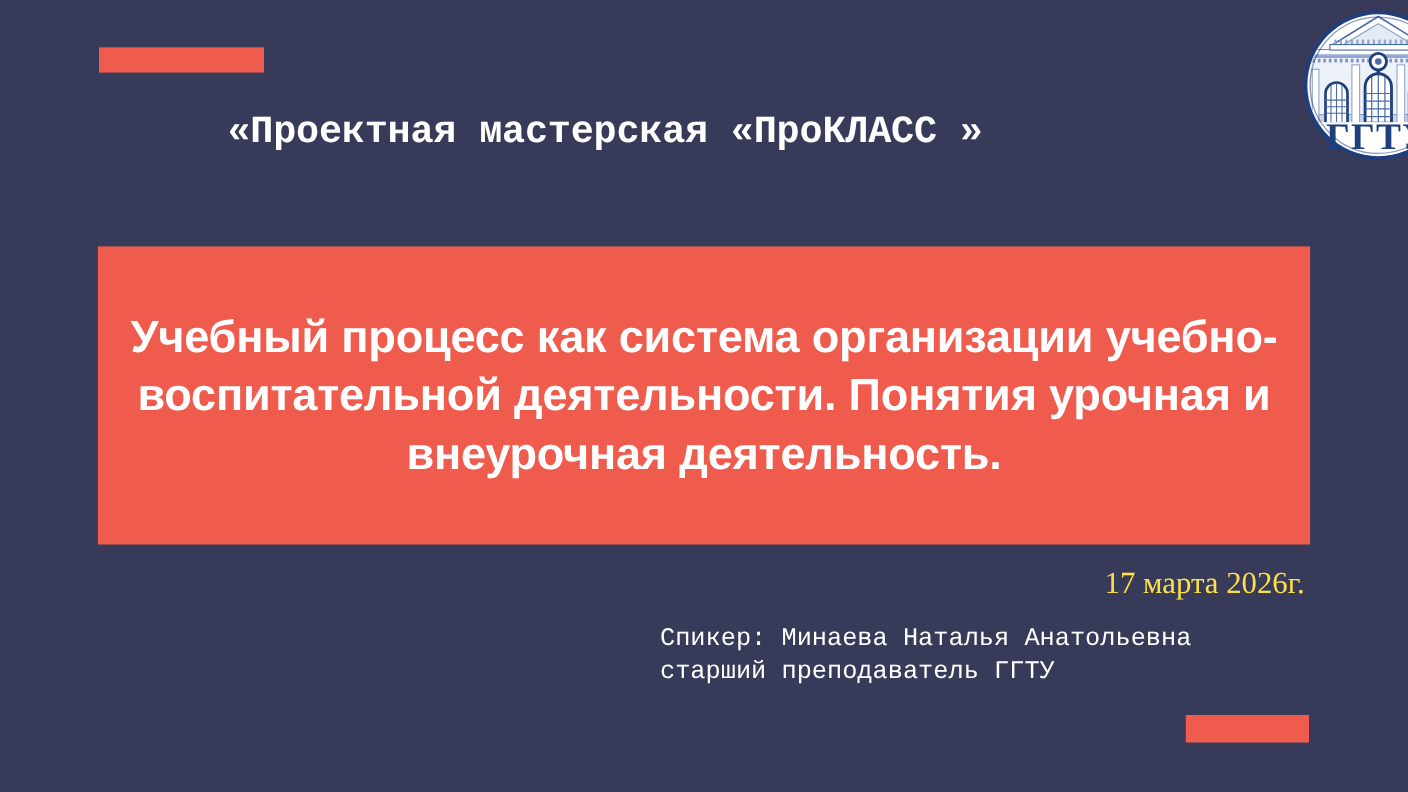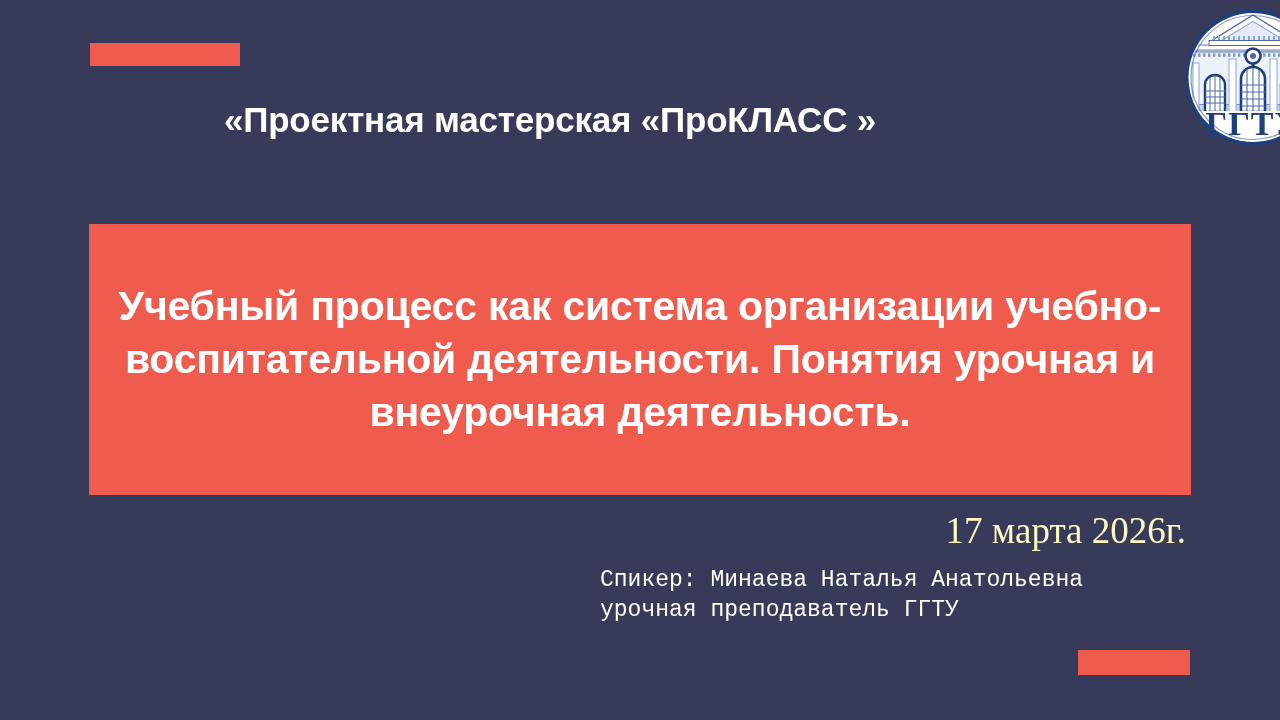--- a/index.html
+++ b/index.html
@@ -37,21 +37,21 @@
   }
 
   
   #event-title {
     position: absolute;
     left: 0;
     top: 100px;
     width: 1100px;
     text-align: center;
     color: #FFFFFF;
-    font-family: Liberation Sans, sans-serif;
+    font-family: Liberation Mono, monospace;
     font-size: 35px;
     font-weight: bold;
     letter-spacing: -0.2px;
     white-space: nowrap;
   }
 
   
   #logo {
     position: absolute;
     left: 1183px;
@@ -90,23 +90,23 @@
     letter-spacing: -0.2px;
   }
 
   
   #event-date {
     position: absolute;
     left: 600px;
     top: 512px;
     width: 586px;
     text-align: right;
-    color: #fef9c3;
+    color: #fde047;
     font-family: "Liberation Serif", "DejaVu Serif", serif;
-    font-size: 37px;
+    font-size: 28px;
     line-height: 38px;
     white-space: nowrap;
   }
 
   
   #speaker-block {
     position: absolute;
     left: 600px;
     top: 565px;
     width: 600px;
@@ -250,18 +250,18 @@
   </div>
 
   <div id="main-title-block">
     <div id="main-title-text">Учебный процесс как система организации учебно-воспитательной деятельности. Понятия урочная и внеурочная деятельность.</div>
   </div>
 
   <div id="event-date">17 марта 2026г.</div>
 
   <div id="speaker-block">
     <div>Спикер: Минаева Наталья Анатольевна</div>
-    <div>урочная преподаватель ГГТУ</div>
+    <div>старший преподаватель ГГТУ</div>
   </div>
 
   <div class="accent-bar" id="accent-bottom-right"></div>
 
 </div>
 
 </body></html>

